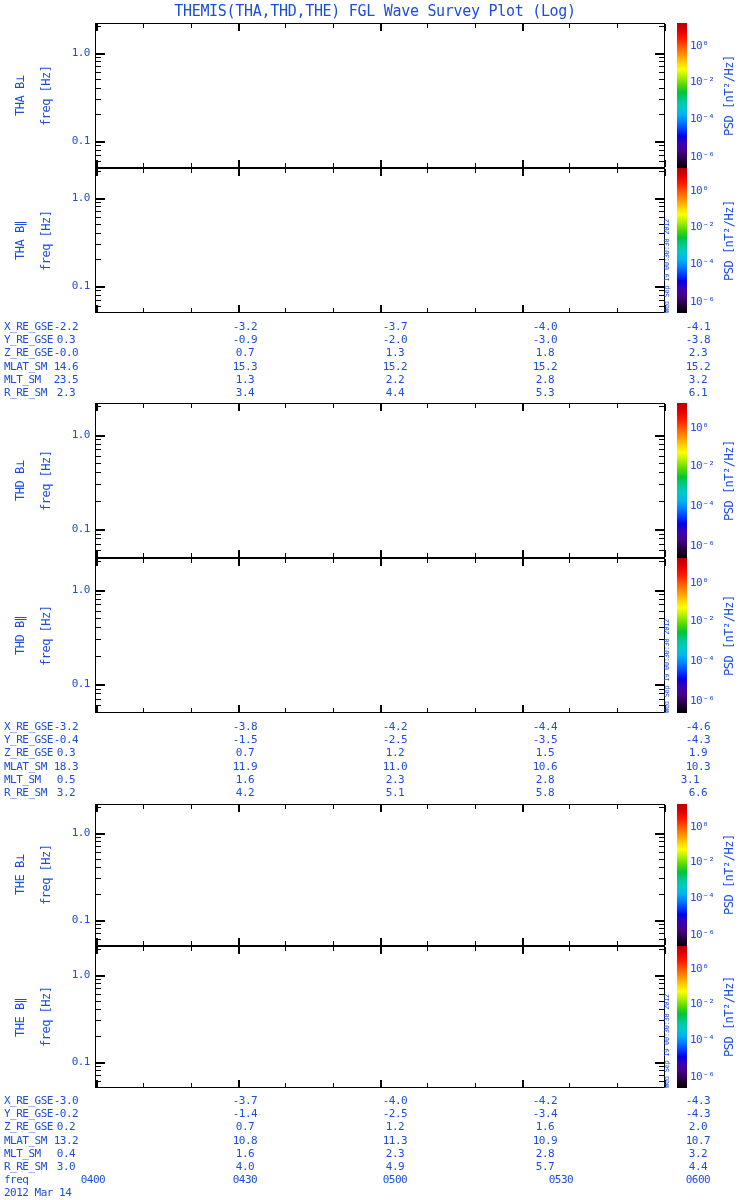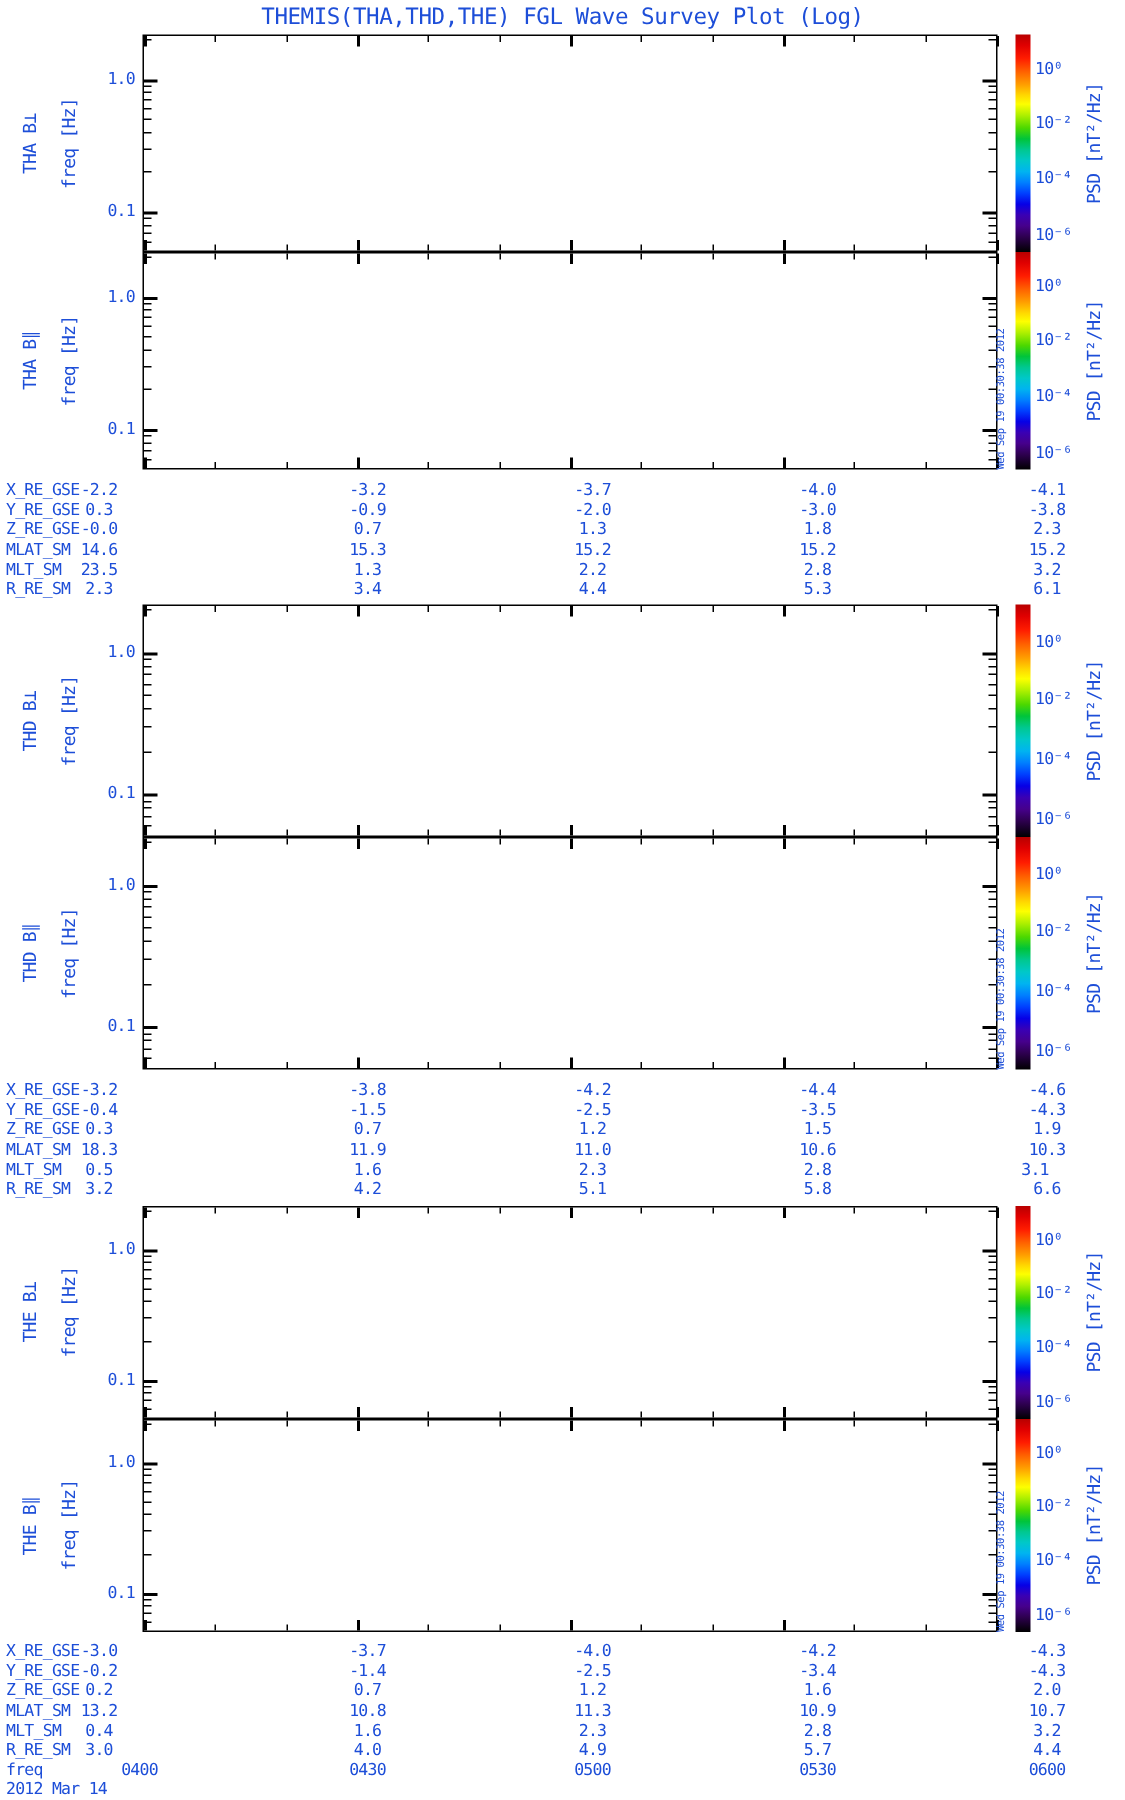--- a/index.html
+++ b/index.html
@@ -605,20 +605,20 @@
         <div class="ephval" style="left: 200px;">4.0</div>
         <div class="ephval" style="left: 350px;">4.9</div>
         <div class="ephval" style="left: 500px;">5.7</div>
         <div class="ephval" style="left: 653px;">4.4</div>
       </div>
       <div class="ephrow" style="top: 1173.2px;">
         <div class="ephlabel">freq</div>
         <div class="ephval" style="left: 48px;">0400</div>
         <div class="ephval" style="left: 200px;">0430</div>
         <div class="ephval" style="left: 350px;">0500</div>
-        <div class="ephval" style="left: 500px;">0530</div>
+        <div class="ephval" style="left: 516px;">0530</div>
         <div class="ephval" style="left: 653px;">0600</div>
       </div>
       <div class="ephrow" style="top: 1186.4px;">
         <div class="dateline">2012 Mar 14</div>
       </div>
     </div>
 </div>
 
 </body></html>

